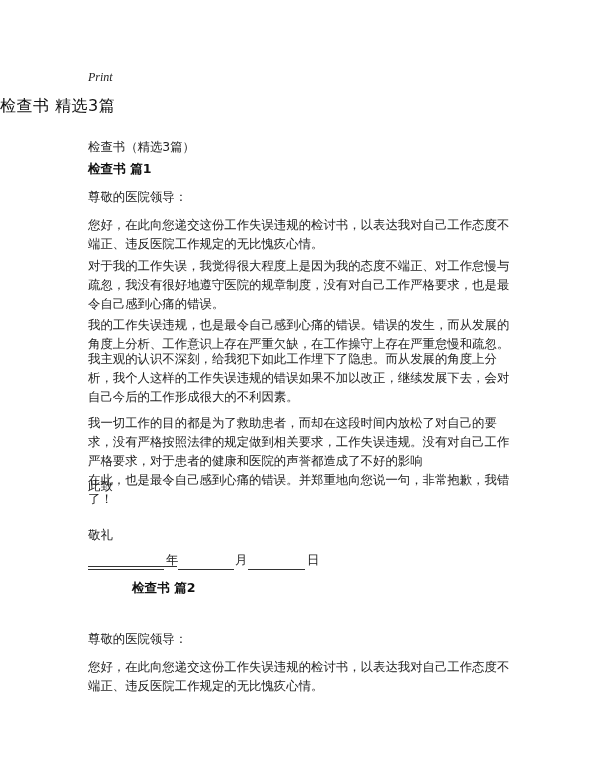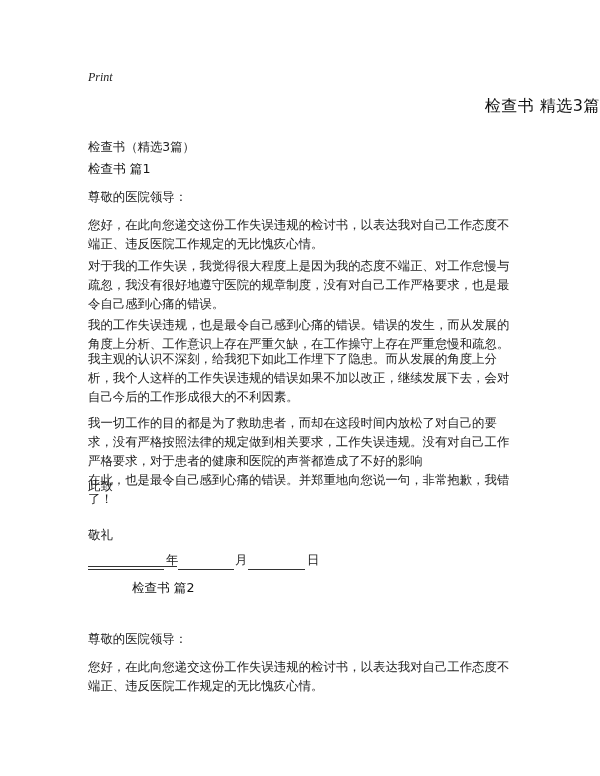--- a/index.html
+++ b/index.html
@@ -1,20 +1,20 @@
 <!DOCTYPE html>
 <html><head>
 <meta charset="utf-8">
 <style>
   html, body { margin: 0; padding: 0; background: #ffffff; }
   body { width: 600px; height: 776px; overflow: hidden; position: relative; color: #1a1a1a; }
   .print { position: absolute; left: 88px; top: 70px; font-family: "Liberation Serif", serif; font-size: 12px; color: #222; font-style: italic; }
-  .title { position: absolute; left: 0; width: 600px; top: 96px; text-align: right; font-family: "DejaVu Sans", sans-serif; font-size: 16px; color: #111; letter-spacing: 0.5px; }
+  .title { position: absolute; left: 0; width: 600px; top: 96px; text-align: left; font-family: "DejaVu Sans", sans-serif; font-size: 16px; color: #111; letter-spacing: 0.5px; }
   .t { position: absolute; left: 88px; width: 428px; font-family: "DejaVu Sans", sans-serif; font-size: 12.4px; line-height: 19px; color: #222; }
-  .h { font-weight: normal; font-size: 12.6px; color: #111; }
+  .h { font-weight: bold; font-size: 12.6px; color: #111; }
   .line { position: absolute; height: 1px; background: #333; }
   .date { position: absolute; top: 552px; left: 88px; font-family: "DejaVu Sans", sans-serif; font-size: 12.4px; color: #222; }
   .date .seg { position: absolute; top: 0; }
 </style>
 </head>
 <body>
 
 <div class="print">Print</div>
 <div class="title">检查书 精选3篇</div>
 

